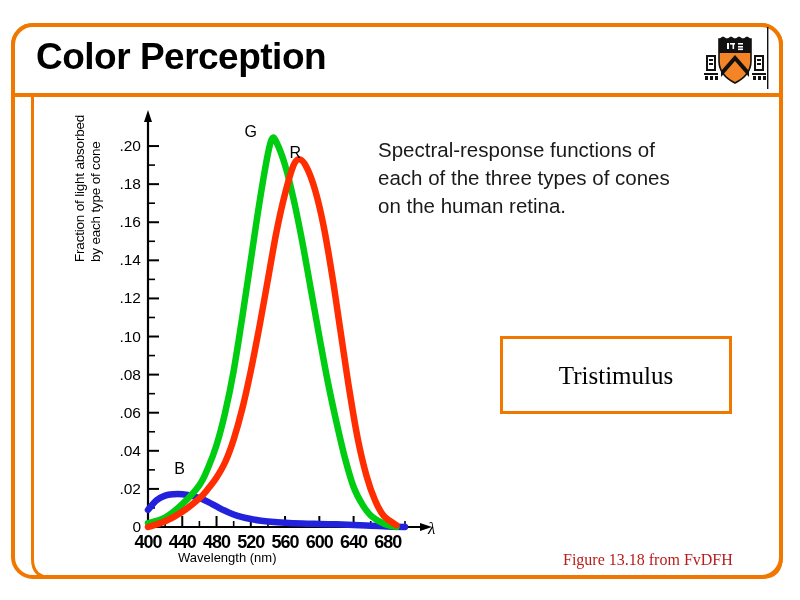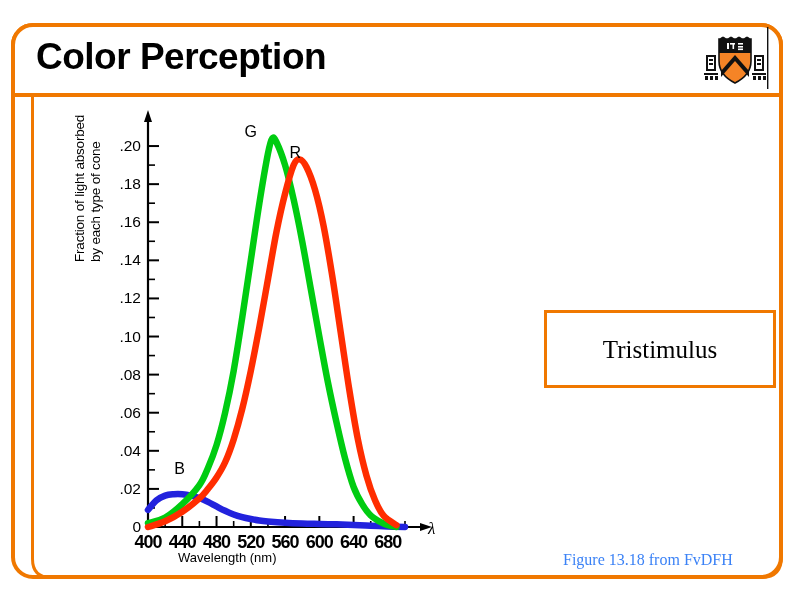--- a/index.html
+++ b/index.html
@@ -38,33 +38,32 @@
   
   .desc{
     position:absolute;left:378px;top:136px;width:392px;
     font-size:20.5px;line-height:28px;color:#1a1a1a;
     font-family:"Liberation Sans", sans-serif;
   }
   .desc div{white-space:nowrap;}
 
   
   .tristim-box{
-    position:absolute;left:500px;top:310px;width:232px;height:78px;
+    position:absolute;left:500px;top:336px;width:232px;height:78px;
     border:3px solid #F07800;background:#ffffff;box-sizing:border-box;
     display:flex;flex-direction:column;align-items:center;justify-content:center;
     font-family:"Liberation Serif", serif;
-    margin-left:44px;
   }
   .tristim-box div{font-size:25px;line-height:31px;color:#000;}
 
   
   .credit{
     position:absolute;left:563px;top:551px;
     font-family:"Liberation Serif", serif;
-    font-size:16px;color:#3b82f6;white-space:nowrap;
+    font-size:16px;color:#b91c1c;white-space:nowrap;
   }
 
   
   .chart-wrap{position:absolute;left:60px;top:110px;width:380px;height:465px;}
   .ylabel-2{
     position:absolute;left:12px;top:152px;
     transform:rotate(-90deg);transform-origin:left top;
     font-size:13.5px;color:#000;white-space:nowrap;
     font-family:"Liberation Sans", sans-serif;
     letter-spacing:-0.2px;
@@ -140,20 +139,25 @@
       <path d="M20 12 L52 12 L52 34 Q52 48 36 56 Q20 48 20 34 Z" fill="none" stroke="#111" stroke-width="1.6"></path>
     </svg>
   </div>
 
   <div class="body-frame-r">
     <svg width="752" height="482" viewBox="0 0 752 482">
       <path d="M1.5 0 L1.5 462 Q1.5 480.5 20 480.5 L730 480.5 Q750.5 480.5 750.5 460 L750.5 0" fill="none" stroke="#F07800" stroke-width="3"></path>
     </svg>
   </div>
 
+  <div class="desc">
+    <div>Spectral-response functions of</div>
+    <div>each of the three types of cones</div>
+    <div>on the human retina.</div>
+  </div>
 
   <div class="tristim-box">
     <div>Tristimulus</div>
   </div>
 
   <div class="credit">Figure 13.18 from FvDFH</div>
 
   <div class="chart-wrap">
     <div class="ylabel-2">Fraction of light absorbed</div>
     <div class="ylabel-2" style="left:28px;">by each type of cone</div>

